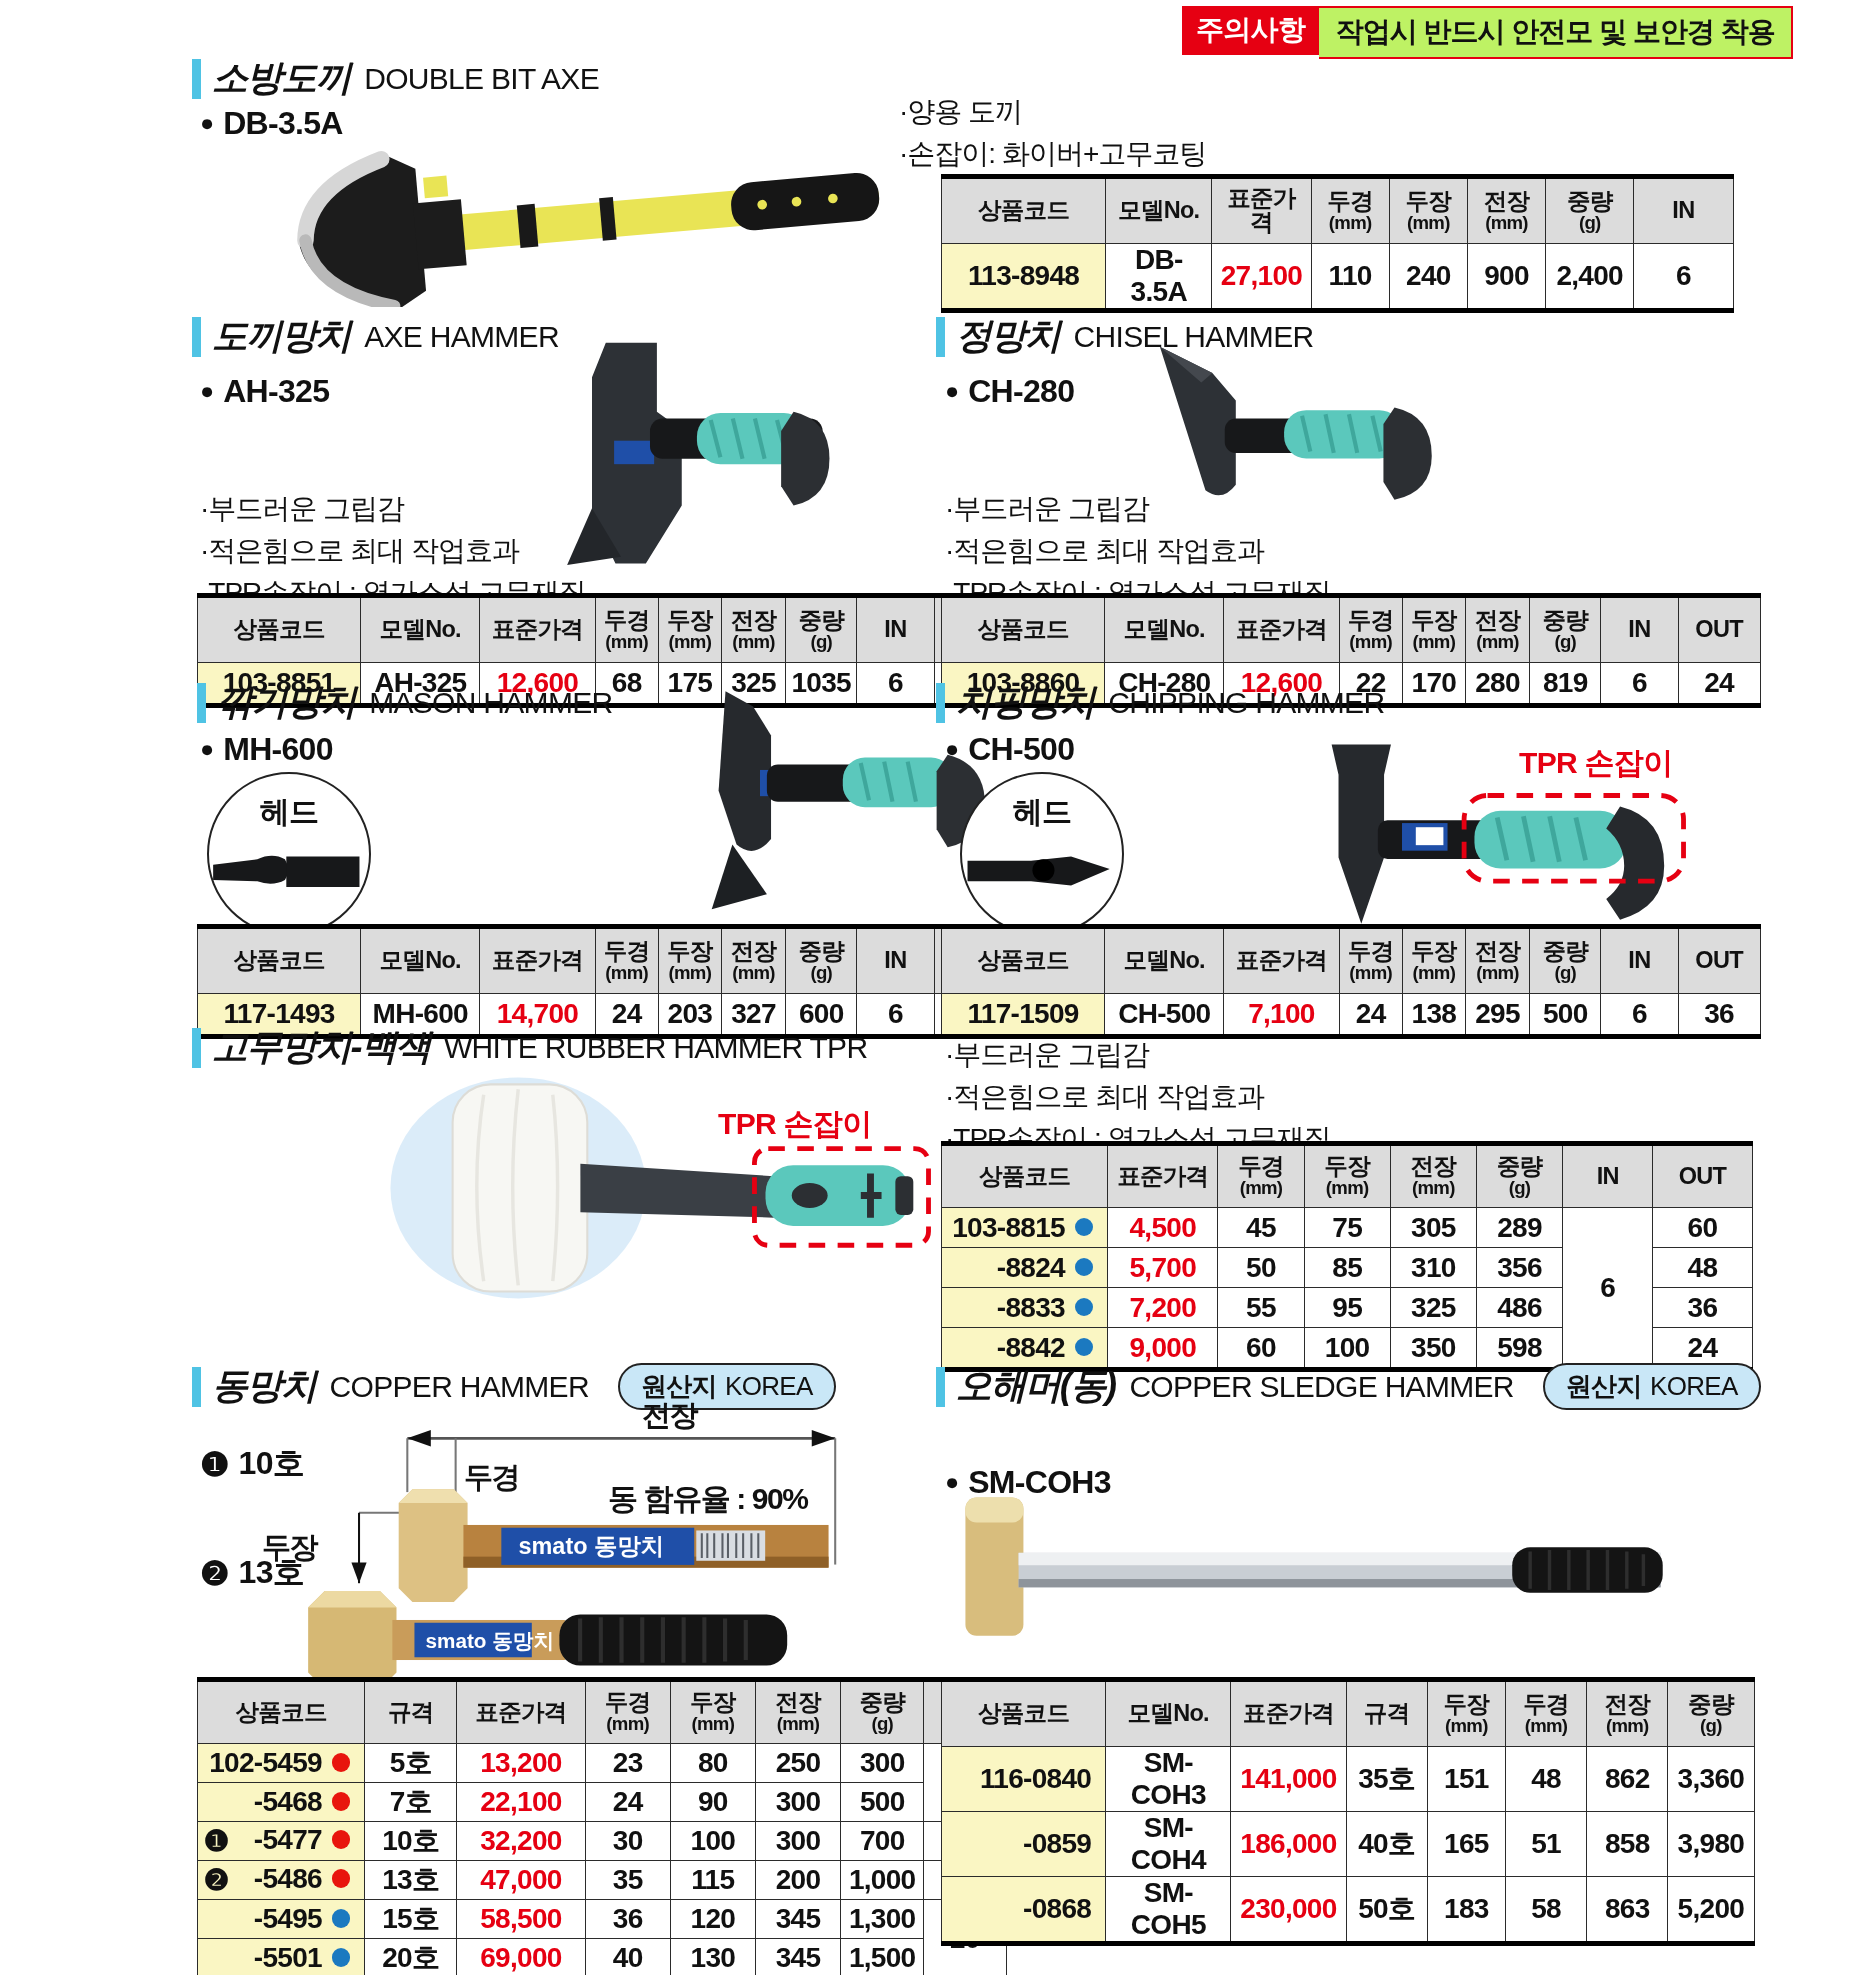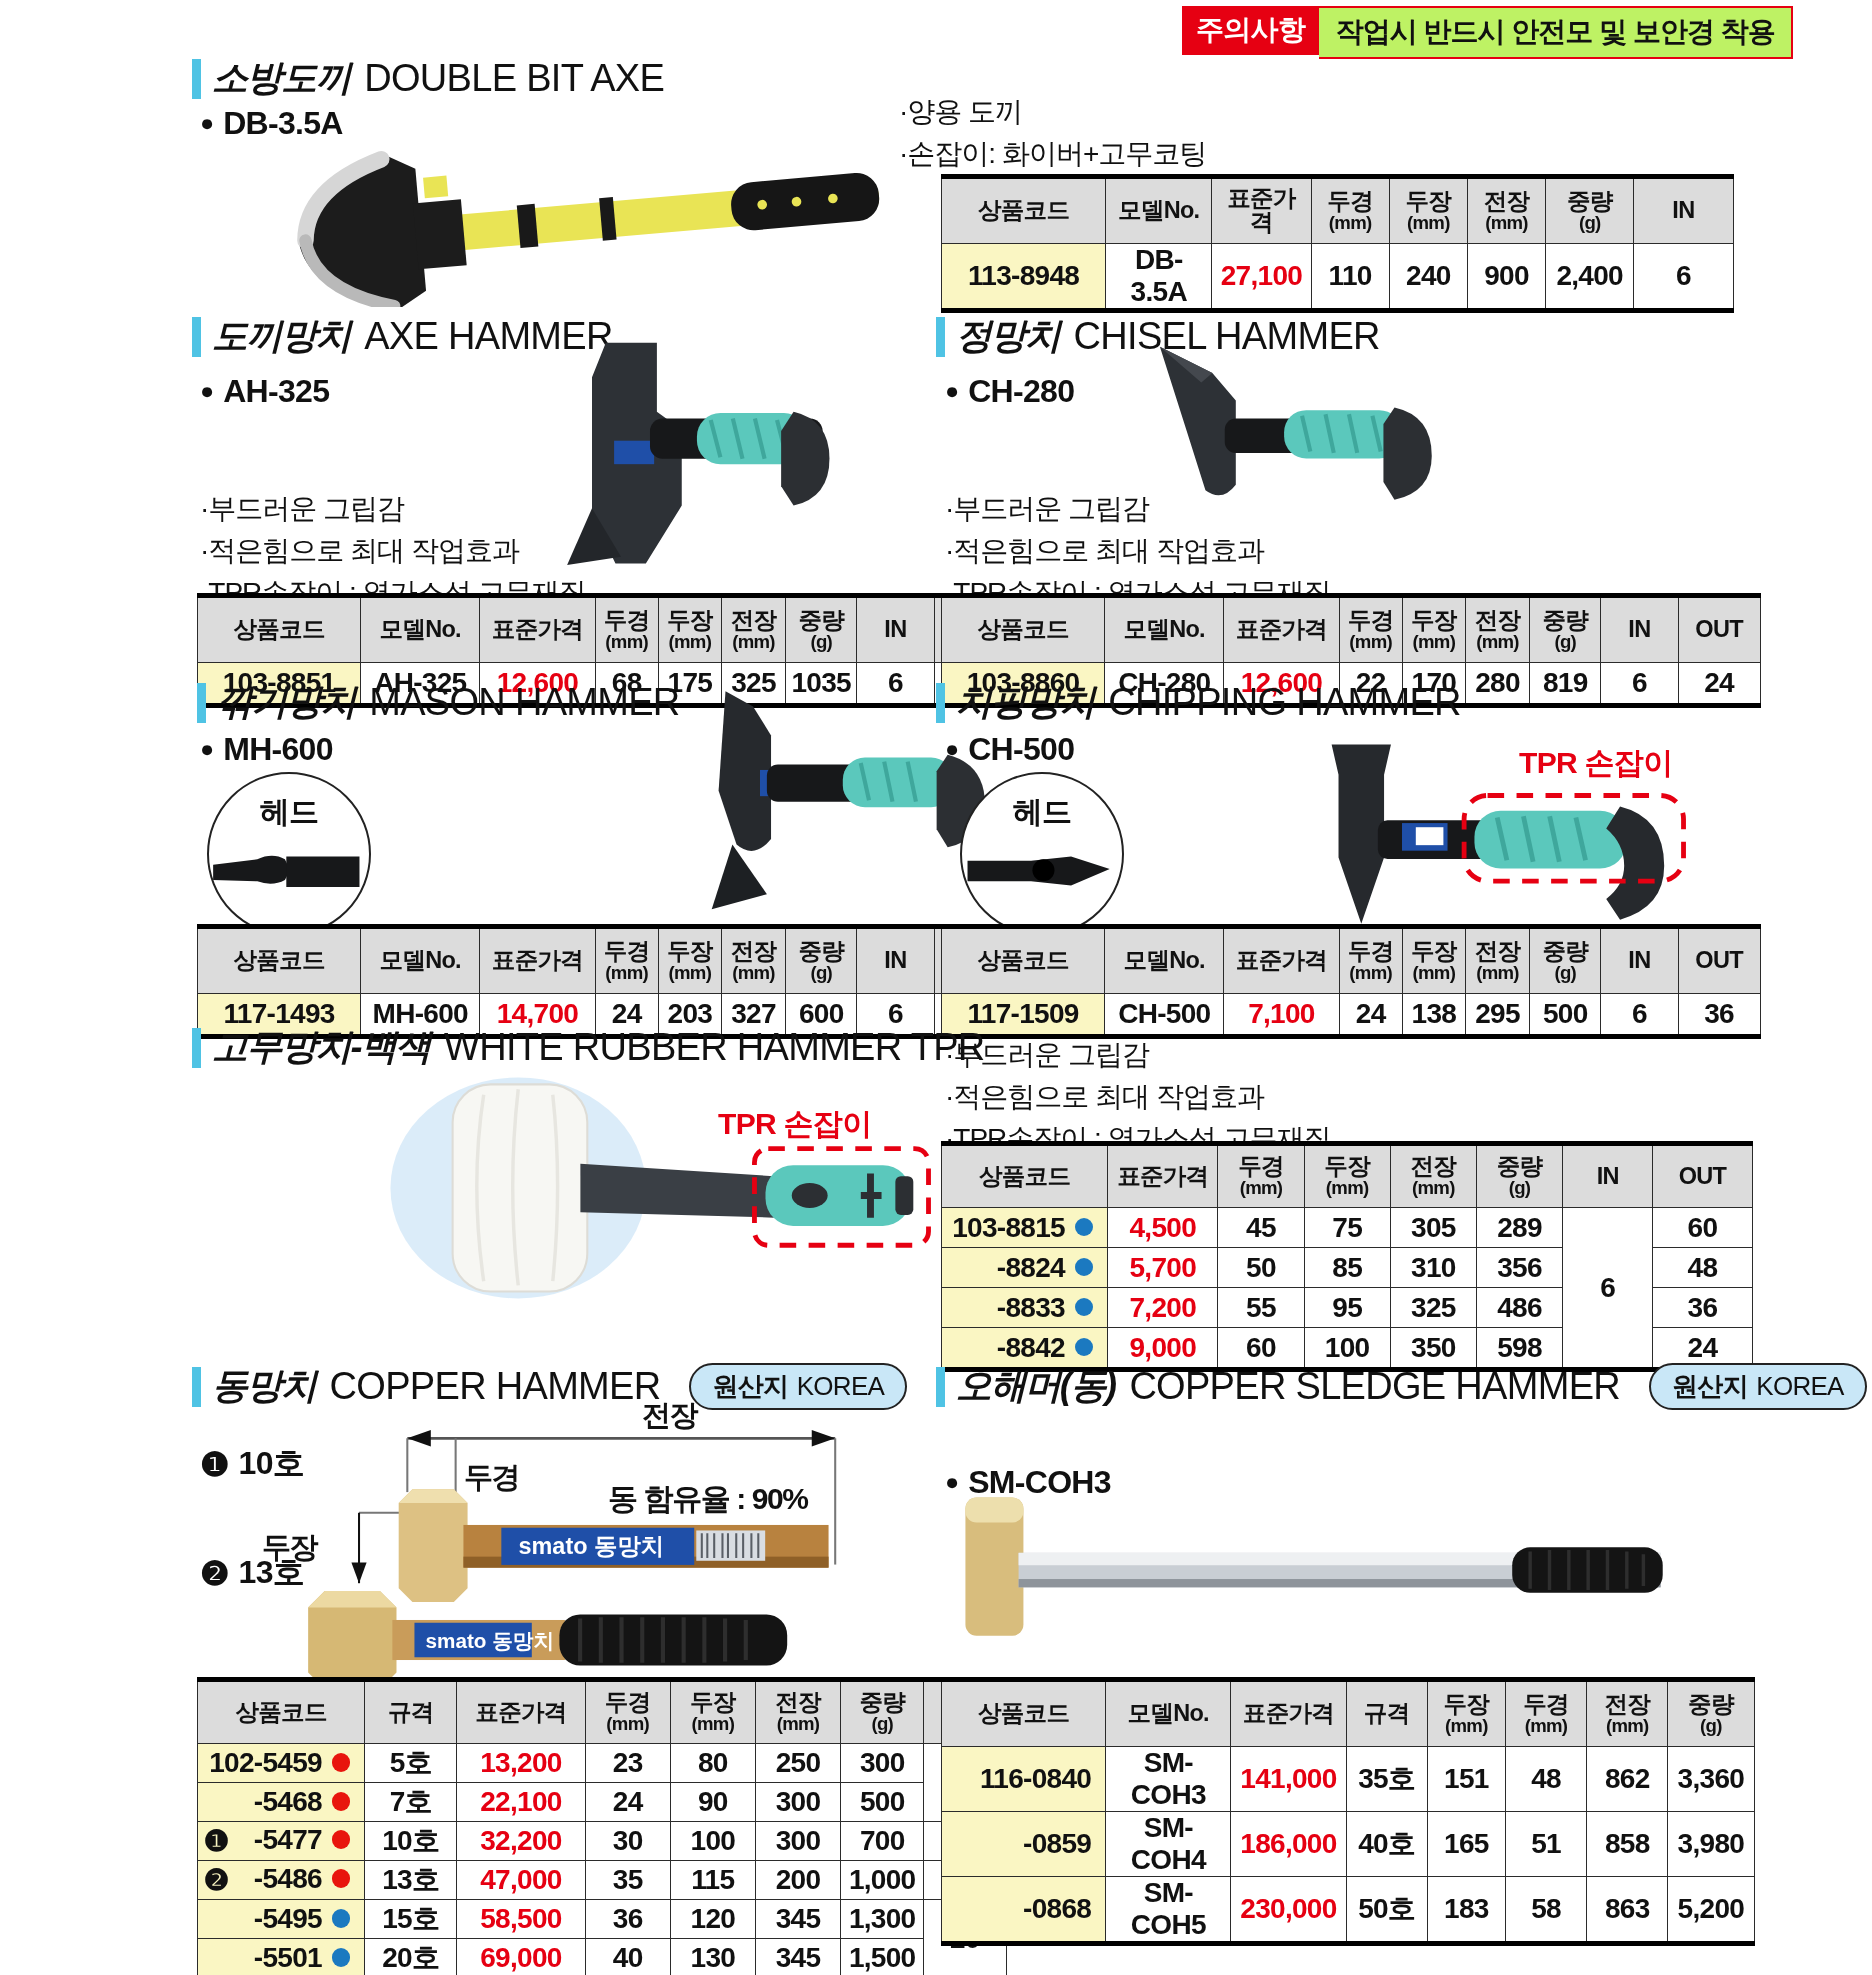--- a/index.html
+++ b/index.html
@@ -3,21 +3,21 @@
 <meta charset="utf-8">
 <style>
   html,body { margin:0; padding:0; background:#ffffff; }
   body { width:1873px; height:1975px; position:relative; font-family:"Liberation Sans", sans-serif; color:#111; overflow:hidden; }
   .abs { position:absolute; }
 
   
   .sec-title { display:flex; align-items:center; gap:11px; }
   .sec-bar { width:9px; height:40px; background:#4fc3e4; flex:0 0 auto; }
   .sec-ko { font-size:36px; font-weight:800; letter-spacing:-1.4px;font-style:italic; }
-  .sec-en { font-size:38px; font-weight:500; letter-spacing:-0.7px; margin-left:2.8px; }
+  .sec-en { font-size:30px; font-weight:500; letter-spacing:-0.7px; margin-left:2.8px; }
 
   .model-line { font-size:32px; font-weight:600; letter-spacing:-0.7px; display:flex; align-items:center; gap:9.7px; }
   .bullet { font-size:23.5px; line-height:1; }
 
   .notes div { font-size:28px; font-weight:500; letter-spacing:-1px; line-height:1.5; white-space:nowrap; }
 
   
   .caution { display:flex; align-items:flex-start; }
   .caution .c-label { background:#e60012; color:#fff; font-size:28px; font-weight:800; padding:5.5px 14px; display:flex; align-items:center; letter-spacing:-0.7px; }
   .caution .c-text { border:2.8px solid #e60012; border-left:none; background:#bef264; font-size:28px; font-weight:700; padding:5.5px 16.6px; display:flex; align-items:center; letter-spacing:-1px; white-space:nowrap; }

